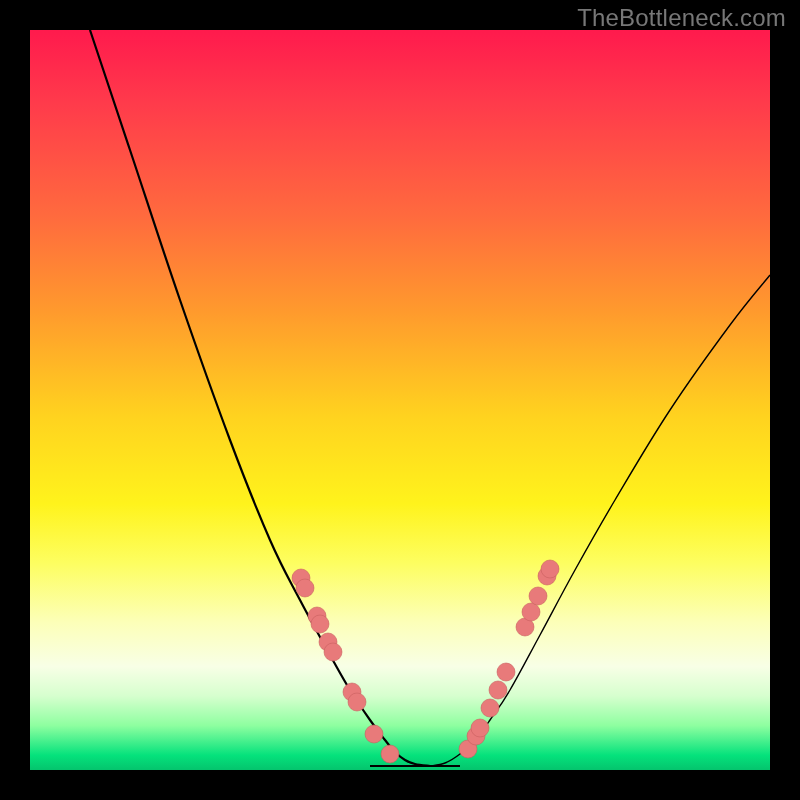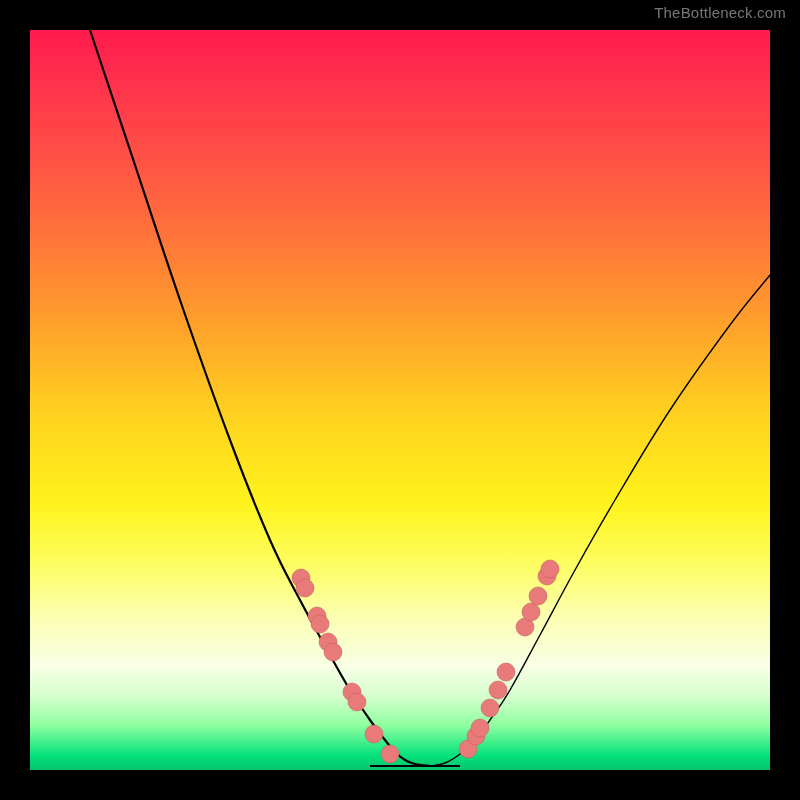--- a/index.html
+++ b/index.html
@@ -40,21 +40,21 @@
       #8effa0 94%,
       #05e27c 98%,
       #04c46d 100%
     );
   }
   .watermark {
     position: absolute;
     top: 4px;
     right: 14px;
     color: #777;
-    font-size: 15px;
+    font-size: 24px;
     font-weight: 400;
     letter-spacing: 0.2px;
     user-select: none;
   }
   svg.curve {
     position: absolute;
     top: 0;
     left: 0;
     width: 740px;
     height: 740px;

